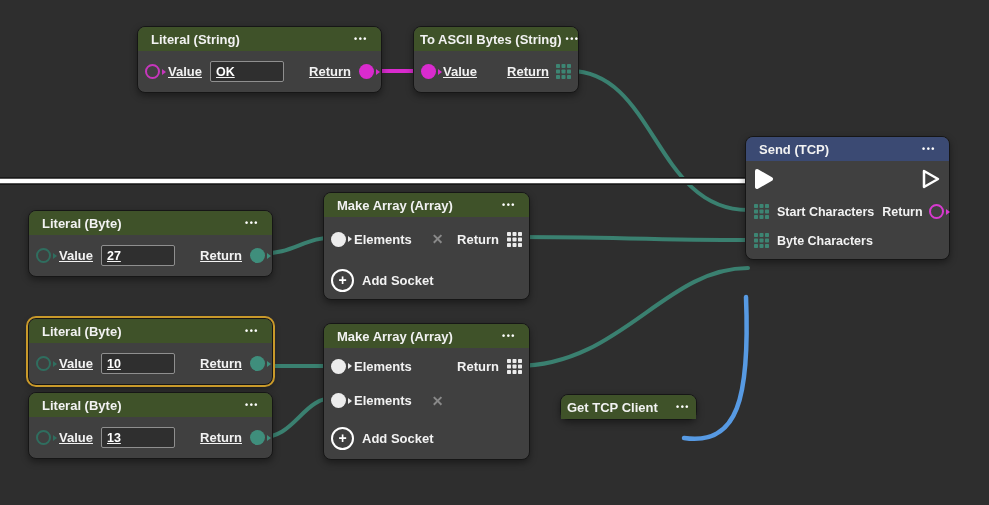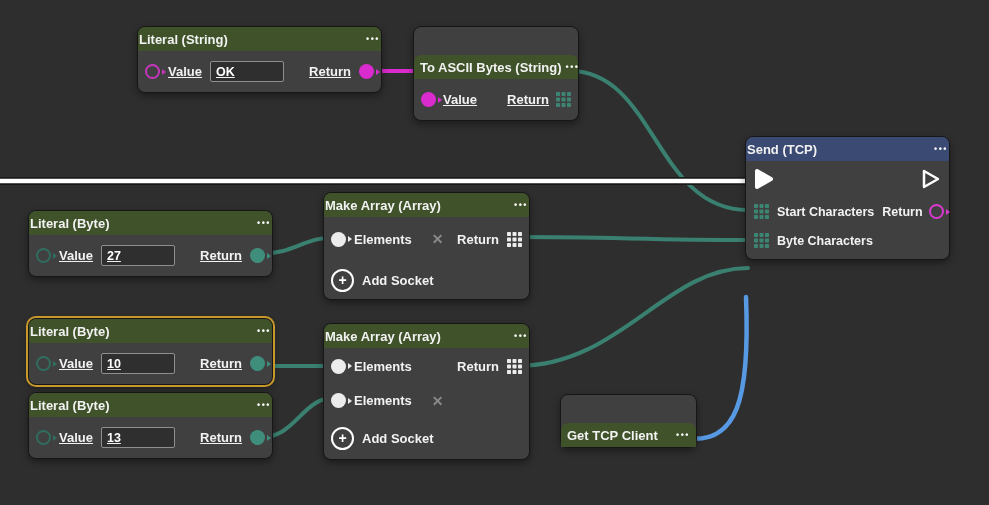--- a/index.html
+++ b/index.html
@@ -10,22 +10,22 @@
   .wire.teal{stroke:#3a8070;stroke-width:4;}
   .wire.magenta{stroke:#d92bce;stroke-width:4;}
   .wire.blue{stroke:#579ae3;stroke-width:4.5;}
   .wire.exec-shadow{stroke:#191919;stroke-width:8;}
   .wire.exec{stroke:#ffffff;stroke-width:4.5;}
 
   .node{position:absolute;z-index:2;background:#404040;border:1px solid #161616;border-radius:8px;
         box-shadow:0 3px 7px rgba(0,0,0,.4);box-sizing:border-box;}
   .node.selected{outline:2px solid #c8992a;outline-offset:0px;}
   .hdr{height:24px;display:flex;align-items:center;justify-content:space-between;gap:4px;
-       padding:0 1px;border-radius:7px 7px 0 0;font-weight:bold;font-size:13px;white-space:nowrap;}
-  .hdr.tight{padding:0 6px;margin-top:28px;}
+       padding:0 13px;border-radius:7px 7px 0 0;font-weight:bold;font-size:13px;white-space:nowrap;}
+  .hdr.tight{padding:0 6px;}
   .hdr.green{background:#3f5229;}
   .hdr.blue{background:#3b4a73;}
   .menu-dots{font-size:9px;letter-spacing:1.5px;color:#fff;cursor:pointer;flex:none;}
   .row{display:flex;align-items:center;padding:0 7px;gap:8px;font-size:13px;font-weight:bold;white-space:nowrap;}
   .row.h41{height:41px;text-decoration:underline;}
   .row.h44{height:44px;}
   .row.h38{height:38px;}
   .row.h36{height:36px;}
   .row.h33{height:33px;}
   .row.h42{height:42px;}

